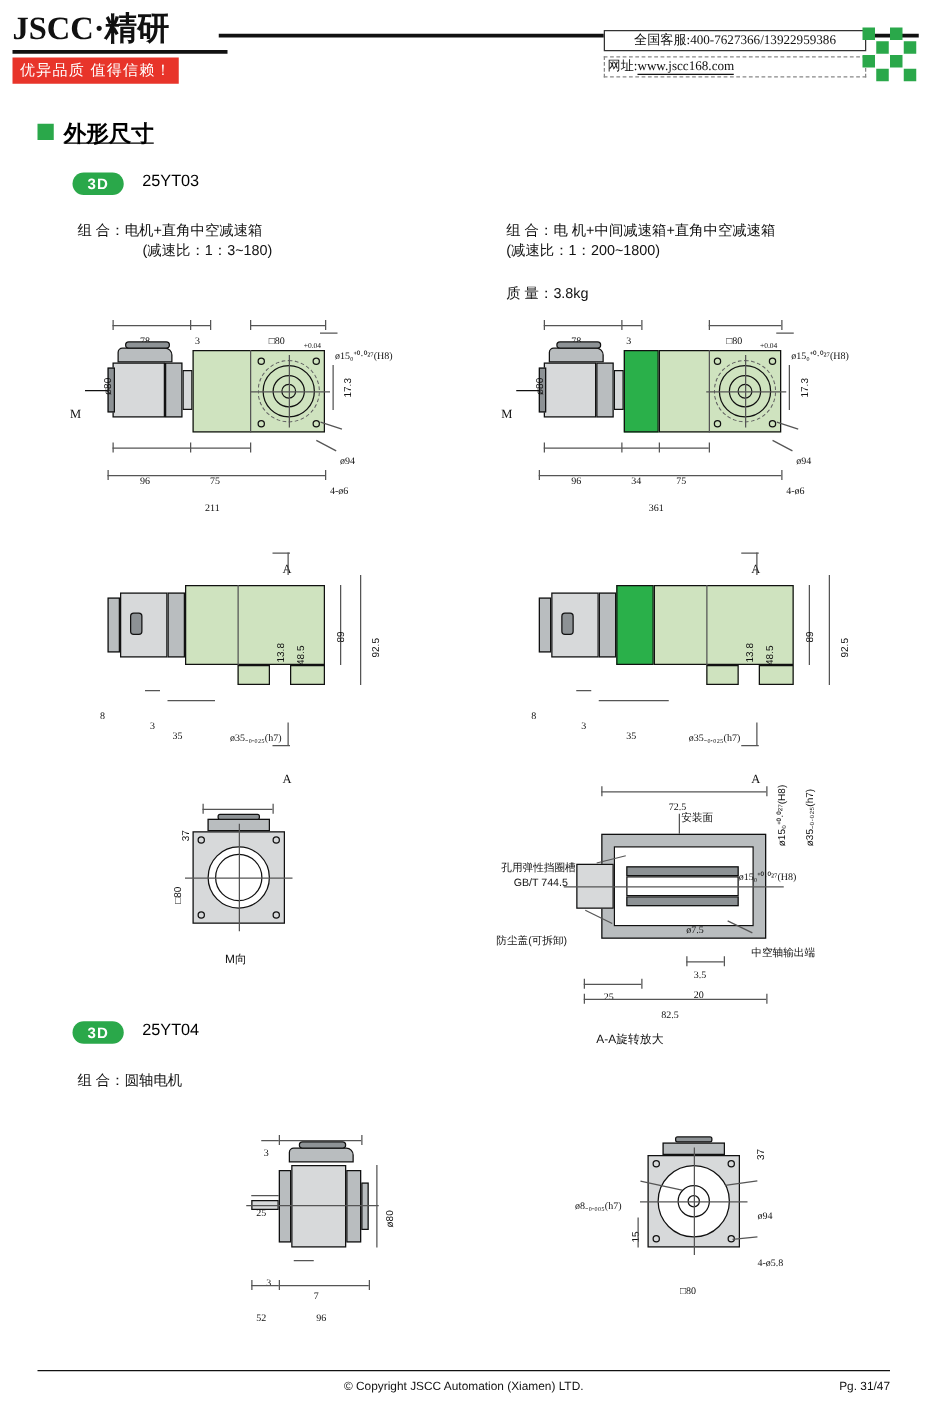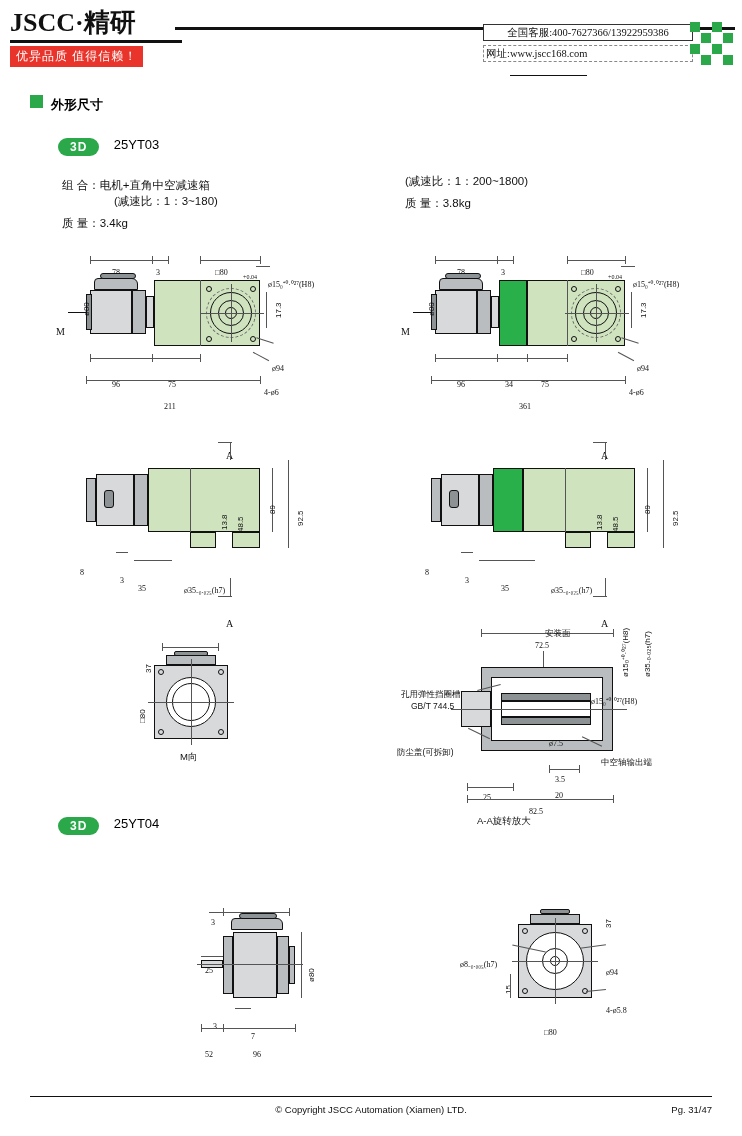--- a/index.html
+++ b/index.html
@@ -37,26 +37,26 @@
     white-space:nowrap;
   }
   .web-box {
     position:absolute; left:483px; top:45px; width:210px; height:17px;
     border:1px dashed #888; background:#fff;
     font-size:10.5px; line-height:15px; color:#111;
     font-family:"Liberation Serif", serif;
     padding-left:2px;
     white-space:nowrap;
   }
-  .web-box .u { border-bottom:1px solid #111; padding-bottom:16px; }
+  .web-box .u { border-bottom:1px solid #111; padding-bottom:0px; }
   .checker { position:absolute; right:8px; top:22px; width:44px; height:44px; }
   .checker i { position:absolute; width:10px; height:10px; background:#2aa84a; display:block; }
 
   
-  .sec-title { position:absolute; left:30px; top:95px; font-size:13px; font-weight:bold; }
+  .sec-title { position:absolute; left:30px; top:95px; font-size:18px; font-weight:bold;text-decoration:underline; }
   .sec-title .sq { display:inline-block; width:13px; height:13px; background:#2aa84a; margin-right:8px; vertical-align:1px;}
 
   .badge3d {
     display:inline-block; background:#2aa84a; color:#fff; font-weight:bold;
     font-size:12px; border-radius:9px; padding:2px 12px; letter-spacing:1px;
   }
   .model-label { font-size:13px; margin-left:10px; vertical-align:2px; }
 
   .blk-a { position:absolute; left:58px; top:137px; }
   .blk-b { position:absolute; left:58px; top:816px; }
@@ -64,21 +64,21 @@
   .spec { font-size:11.5px; line-height:20px; color:#111; }
 
   
   .dw { position:absolute; }
   .lnv { position:absolute; background:#111; width:1px; }
   .lnh { position:absolute; background:#111; height:1px; }
   .thin { background:#555; }
   .dim { position:absolute; font-size:8px; color:#111; font-family:Liberation Serif, serif; white-space:nowrap;margin-top:20px; }
   .dimv { position:absolute; font-size:8px; color:#111; white-space:nowrap; transform:rotate(-90deg); transform-origin:left top; }
   .note { position:absolute; font-size:8.5px; color:#111; white-space:nowrap; }
-  .cap { position:absolute; font-size:9.5px; color:#111; white-space:nowrap; }
+  .cap { position:absolute; font-size:9.5px; color:#111; white-space:nowrap;margin-top:10px; }
 
   .box { position:absolute; border:1px solid #111; }
   .green { background:#cfe3bf; }
   .green2 { background:#2ab04a; }
   .grey { background:#d7d9da; }
   .grey2 { background:#b9bdbf; }
   .dkgrey { background:#8d9295; }
   .white { background:#fff; }
 
   .circ { position:absolute; border:1px solid #111; border-radius:50%; }
@@ -123,28 +123,28 @@
   <div class="blk-a">
     <span class="badge3d">3D</span>
     <span class="model-label">25YT03</span>
   </div>
 
   <div class="dw" style="left:62px; top:175px; width:290px;">
     <div class="spec">
       <span>组 合：</span><span>电机+直角中空减速箱</span>
     </div>
     <div class="spec small" style="margin-left:52px; margin-top:-4px;">(减速比：1：3~180)</div>
-    <div class="spec" style="margin-top:2px;">
-      <span>质 量：</span><span>3.4kg</span>
-    </div>
   </div>
 
   <div class="dw" style="left:405px; top:175px; width:320px;">
+    <div class="spec">
+      <span>组 合：</span><span>电 机+中间减速箱+直角中空减速箱</span>
+    </div>
     <div class="spec small" style="margin-top:-4px;">(减速比：1：200~1800)</div>
-    <div class="spec" style="margin-top:2px;">
+    <div class="spec" style="margin-top:14px;">
       <span>质 量：</span><span>3.8kg</span>
     </div>
   </div>
 
   <div class="dw" style="left:60px; top:240px; width:300px; height:160px;">
 
     <div class="lnh thin" style="left:30px; top:20px; width:62px;"></div>
     <div class="lnv thin" style="left:30px; top:16px; height:8px;"></div>
     <div class="lnv thin" style="left:92px; top:16px; height:8px;"></div>
     <div class="dim" style="left:52px; top:8px;">78</div>
@@ -383,21 +383,21 @@
     <div class="cap" style="left:50px; top:126px;">M向</div>
   </div>
 
   <div class="dw" style="left:405px; top:615px; width:320px; height:230px;">
 
     <div class="lnh thin" style="left:76px; top:18px; width:132px;"></div>
     <div class="lnv thin" style="left:76px; top:14px; height:8px;"></div>
     <div class="lnv thin" style="left:208px; top:14px; height:8px;"></div>
     <div class="dim" style="left:130px; top:6px;">72.5</div>
 
-    <div class="note" style="left:140px; top:13px;text-align:center;">安装面</div>
+    <div class="note" style="left:140px; top:34px;text-align:center;">安装面</div>
     <div class="lnv thin" style="left:138px; top:36px; height:16px;"></div>
 
     <div class="dim" style="left:172px; top:38px;">3</div>
 
     <div class="dimv" style="left:214px; top:62px;">ø15₀⁺⁰·⁰²⁷(H8)</div>
     <div class="dimv" style="left:236px; top:62px;">ø35₋₀.₀₂₅(h7)</div>
 
     <div class="box grey2" style="left:76px; top:52px; width:132px; height:84px;"></div>
     <div class="box white" style="left:86px; top:62px; width:112px; height:64px;"></div>
     <div class="box grey" style="left:56px; top:76px; width:30px; height:36px;"></div>
@@ -437,20 +437,23 @@
 
     <div class="cap" style="left:72px; top:200px;">A-A旋转放大</div>
   </div>
 
   <div class="blk-b">
     <span class="badge3d">3D</span>
     <span class="model-label">25YT04</span>
   </div>
 
   <div class="dw" style="left:62px; top:855px; width:290px;">
+    <div class="spec">
+      <span>组 合：</span><span>圆轴电机</span>
+    </div>
   </div>
 
   <div class="dw" style="left:195px; top:890px; width:200px; height:185px;">
     <div class="dim" style="left:16px; top:8px;">3</div>
     <div class="lnh thin" style="left:14px; top:22px; width:14px;"></div>
     <div class="lnv thin" style="left:28px; top:18px; height:8px;"></div>
 
     <div class="lnh thin" style="left:28px; top:22px; width:66px;"></div>
     <div class="lnv thin" style="left:94px; top:18px; height:8px;"></div>
     <div class="dim" style="left:54px; top:8px;">78</div>

